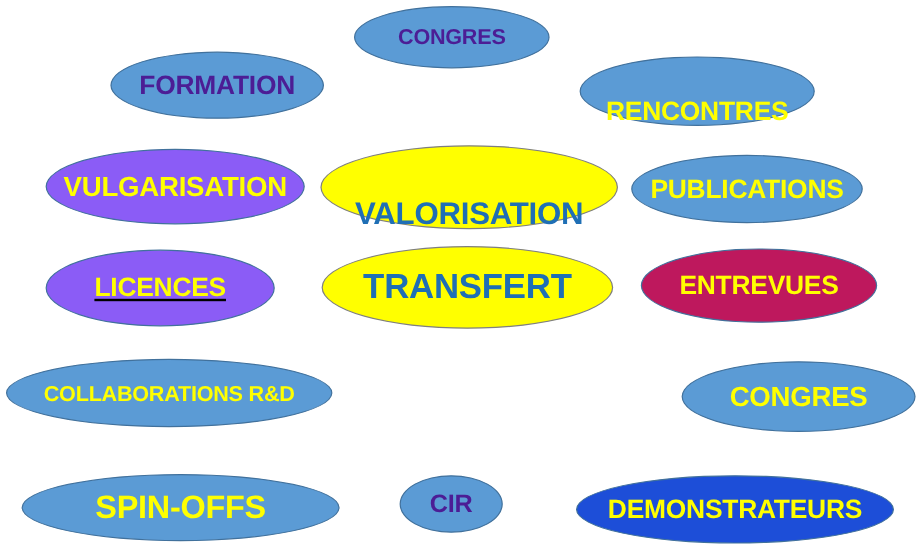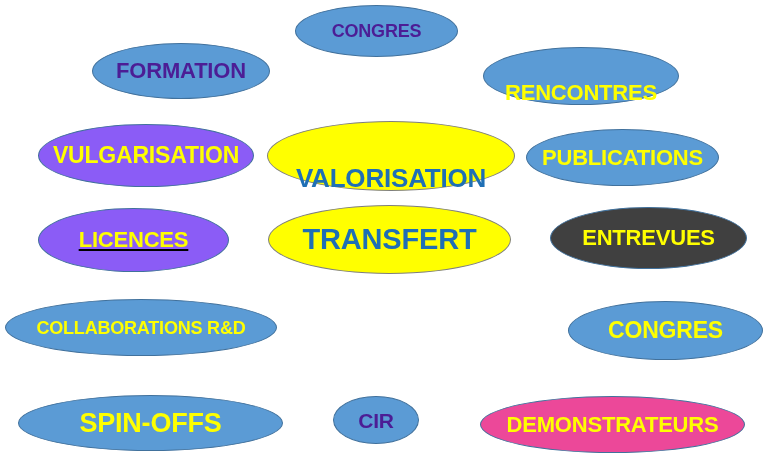--- a/index.html
+++ b/index.html
@@ -71,31 +71,31 @@
     </div>
     <div class="node blue" style="left: 526px; top: 129px; width: 193px; height: 57px; background: rgb(91, 155, 213); border-color: rgb(65, 113, 156);">
       <span class="label" style="font-size: 22px; color: rgb(255, 255, 0);">PUBLICATIONS</span>
     </div>
     <div class="node blue" style="left: 38px; top: 208px; width: 191px; height: 64px; background: #8b5cf6; border-color: rgb(65, 113, 156); text-decoration: underline;">
       <span class="label" style="font-size: 22px; color: rgb(255, 255, 0);">LICENCES</span>
     </div>
     <div class="node yellow" style="left: 268px; top: 205px; width: 243px; height: 69px; background: rgb(255, 255, 0); border-color: rgb(127, 127, 127);">
       <span class="label" style="font-size: 29px; color: rgb(31, 111, 181);">TRANSFERT</span>
     </div>
-    <div class="node blue" style="left: 550px; top: 207px; width: 197px; height: 62px; background: #404040; border-color: rgb(65, 113, 156);">
+    <div class="node blue" style="left: 534px; top: 207px; width: 197px; height: 62px; background: #be185d; border-color: rgb(65, 113, 156);">
       <span class="label" style="font-size: 22px; color: rgb(255, 255, 0);">ENTREVUES</span>
     </div>
     <div class="node blue" style="left: 5px; top: 299px; width: 272px; height: 57px; background: rgb(91, 155, 213); border-color: rgb(65, 113, 156);">
       <span class="label" style="font-size: 18px; color: rgb(255, 255, 0);">COLLABORATIONS R&amp;D</span>
     </div>
     <div class="node blue" style="left: 568px; top: 301px; width: 195px; height: 59px; background: rgb(91, 155, 213); border-color: rgb(65, 113, 156);">
       <span class="label" style="font-size: 23px; color: rgb(255, 255, 0);">CONGRES</span>
     </div>
     <div class="node blue" style="left: 18px; top: 395px; width: 265px; height: 56px; background: rgb(91, 155, 213); border-color: rgb(65, 113, 156);">
       <span class="label" style="font-size: 27px; color: rgb(255, 255, 0);">SPIN-OFFS</span>
     </div>
     <div class="node blue" style="left: 333px; top: 396px; width: 86px; height: 48px; background: rgb(91, 155, 213); border-color: rgb(65, 113, 156);">
       <span class="label" style="font-size: 21px; color: #4c1d95;">CIR</span>
     </div>
-    <div class="node blue" style="left: 480px; top: 396px; width: 265px; height: 57px; background: #ec4899; border-color: rgb(65, 113, 156);">
+    <div class="node blue" style="left: 480px; top: 396px; width: 265px; height: 57px; background: #1d4ed8; border-color: rgb(65, 113, 156);">
       <span class="label" style="font-size: 22px; color: rgb(255, 255, 0);">DEMONSTRATEURS</span>
     </div>
   </div>
 
 </body></html>

